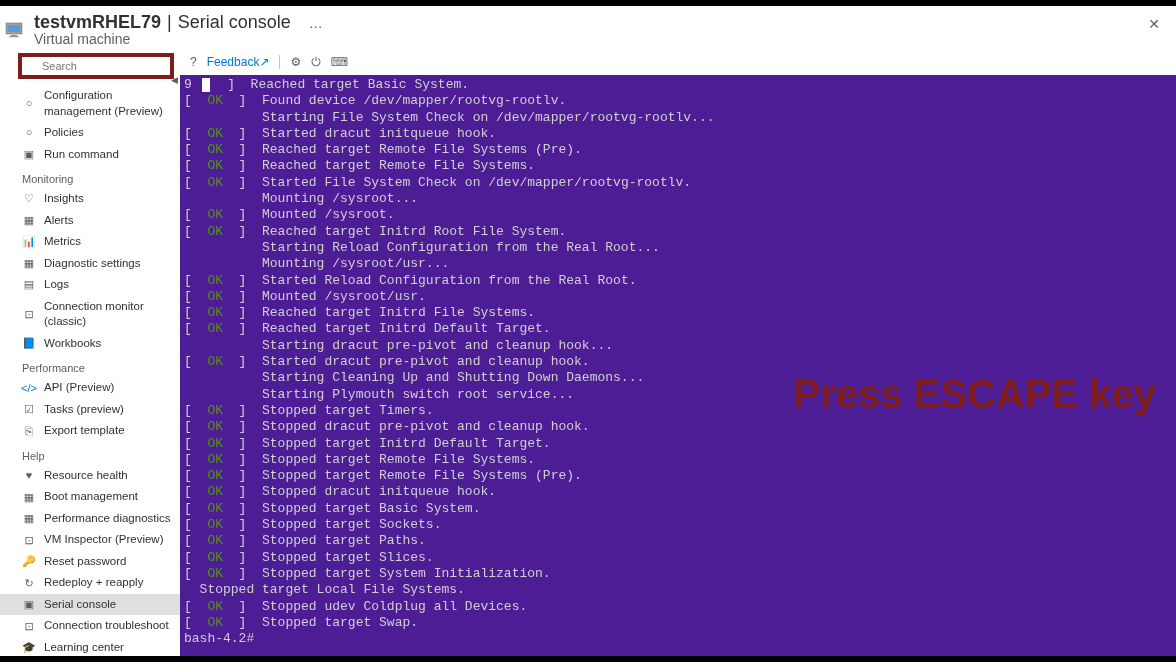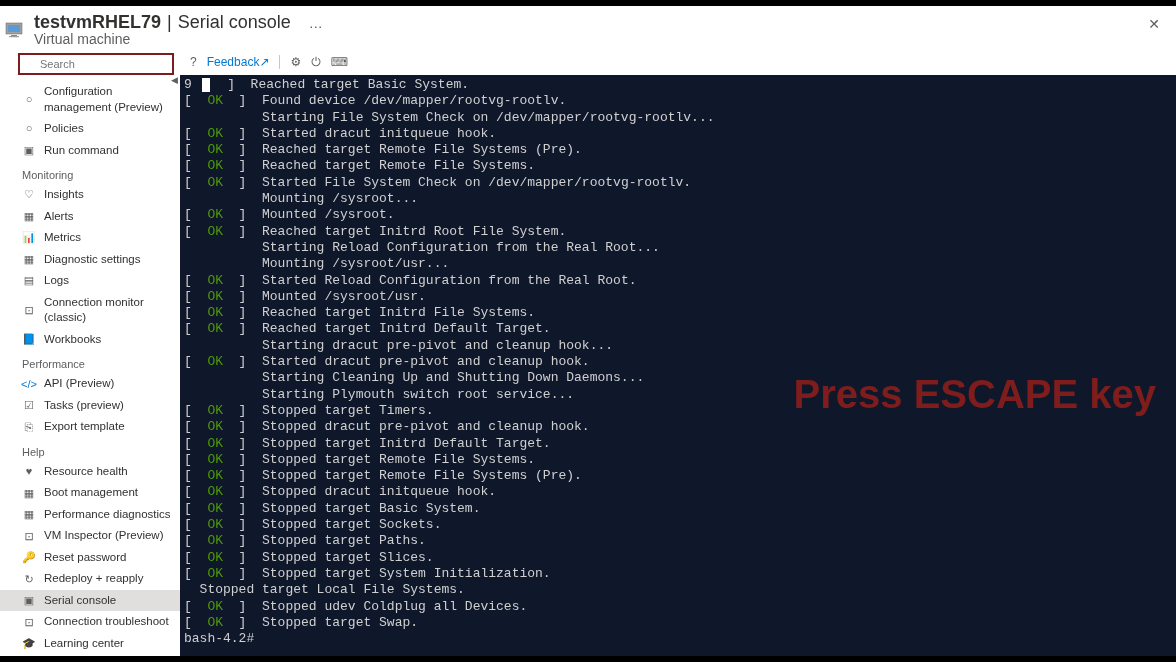--- a/index.html
+++ b/index.html
@@ -12,35 +12,35 @@
 .title-line { display: flex; align-items: baseline; gap: 6px; font-size: 18px; color: #323130; }
 .title-main { font-weight: 600; }
 .title-sep { font-weight: 400; }
 .title-sub { font-weight: 400; }
 .subtitle { font-size: 14px; color: #605e5c; margin-top: -2px; }
 .close-btn { position: absolute; right: 16px; top: 10px; font-size: 14px; color: #605e5c; cursor: pointer; }
 .ellipsis { color: #605e5c; font-size: 14px; margin-left: 12px; }
 .main { display: flex; height: calc(662px - 6px - 44px); }
 .sidebar { width: 180px; border-right: none; overflow-y: auto; padding-top: 4px; position: relative; }
 .search-wrap { padding: 0 6px 6px 18px; }
-.search-box { width: 100%; font-size: 11px; padding: 3px 4px 3px 20px; border: 2px solid #7f1d1d; position: relative; }
+.search-box { width: 100%; font-size: 11px; padding: 3px 4px 3px 20px; border: 4px solid #7f1d1d; position: relative; }
 .search-wrap-inner { position: relative; }
 .search-icon { position: absolute; left: 5px; top: 4px; font-size: 11px; color: #605e5c; pointer-events: none; }
 .nav-item { display: flex; align-items: center; padding: 3px 6px 3px 22px; font-size: 11.5px; color: #323130; cursor: pointer; line-height: 1.35; }
 .nav-item.active { background: #e1dfdd; }
 .nav-item .ic { width: 14px; height: 14px; margin-right: 8px; display: inline-flex; align-items: center; justify-content: center; font-size: 11px; color: #605e5c; flex-shrink: 0; }
 .nav-section { padding: 8px 6px 3px 22px; font-size: 11px; color: #605e5c; font-weight: 400; }
 .collapse-arrow { position: absolute; right: 2px; top: 26px; font-size: 9px; color: #605e5c; }
 .content { flex: 1; display: flex; flex-direction: column; background: #fff; }
 .toolbar { display: flex; align-items: center; gap: 10px; padding: 6px 10px; font-size: 12px; }
 .toolbar .help-ic { color: #605e5c; }
 .toolbar .feedback { color: #0078d4; cursor: pointer; }
 .toolbar .tb-icon { color: #605e5c; cursor: pointer; font-size: 12px; }
 .toolbar .divider { width: 1px; height: 14px; background: #c8c6c4; }
-.console { flex: 1; background: #0f172a; color: #d0d0d0; font-family: "Consolas", "Courier New", monospace; font-size: 13px; line-height: 16.3px; padding: 2px 4px; white-space: pre; overflow: hidden; position: relative; }
+.console { flex: 1; background: #4c1d95; color: #d0d0d0; font-family: "Consolas", "Courier New", monospace; font-size: 13px; line-height: 16.3px; padding: 2px 4px; white-space: pre; overflow: hidden; position: relative; }
 .console .ok { color: #4e9a06; }
 .cursor-block { display: inline-block; width: 8px; height: 14px; background: #fff; vertical-align: middle; margin: 0 2px; }
 .overlay-text { position: absolute; right: 20px; top: 372px; color: #7f1d1d; font-family: "Segoe UI", Arial, sans-serif; font-size: 40px; font-weight: 600; pointer-events: none; }
 .bottombar { height: 6px; background: #000; position: absolute; bottom: 0; left: 0; right: 0; }
 </style>
 </head>
 <body>
 
 <div class="topbar"></div>
 

